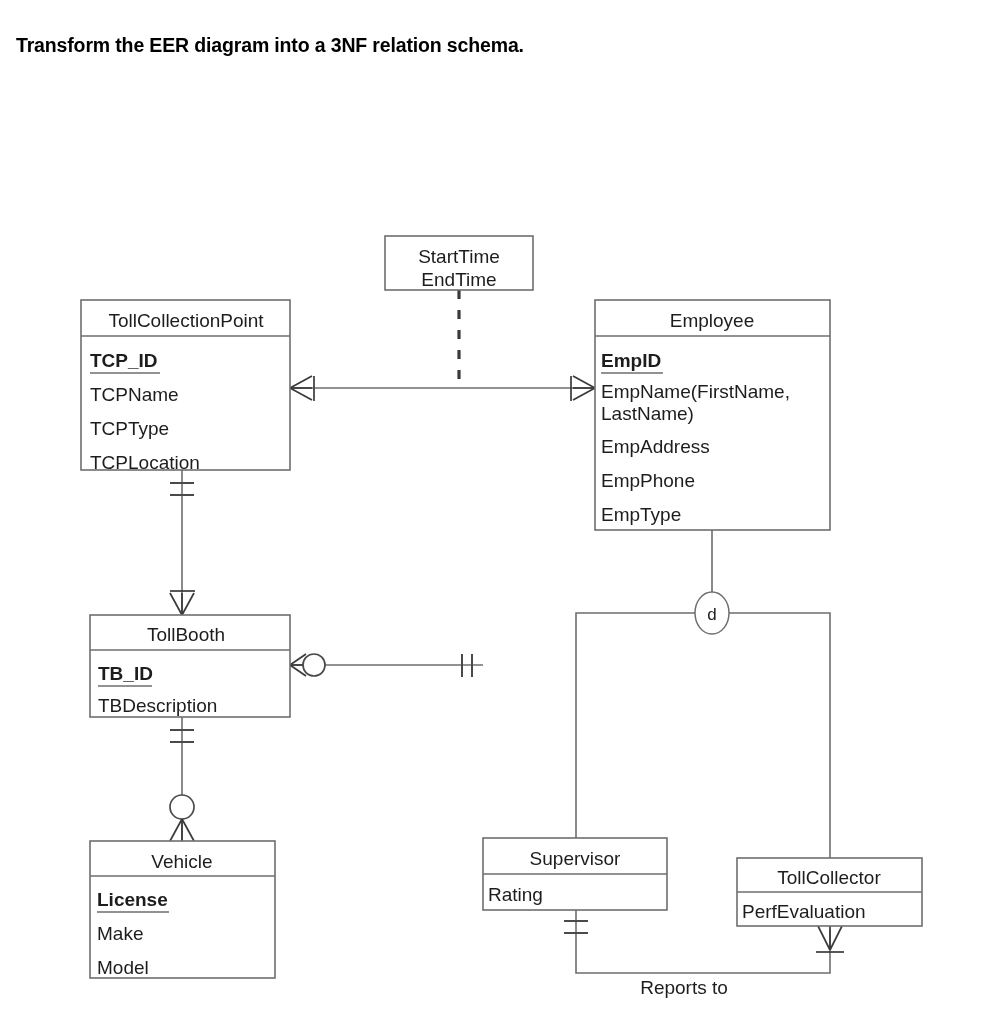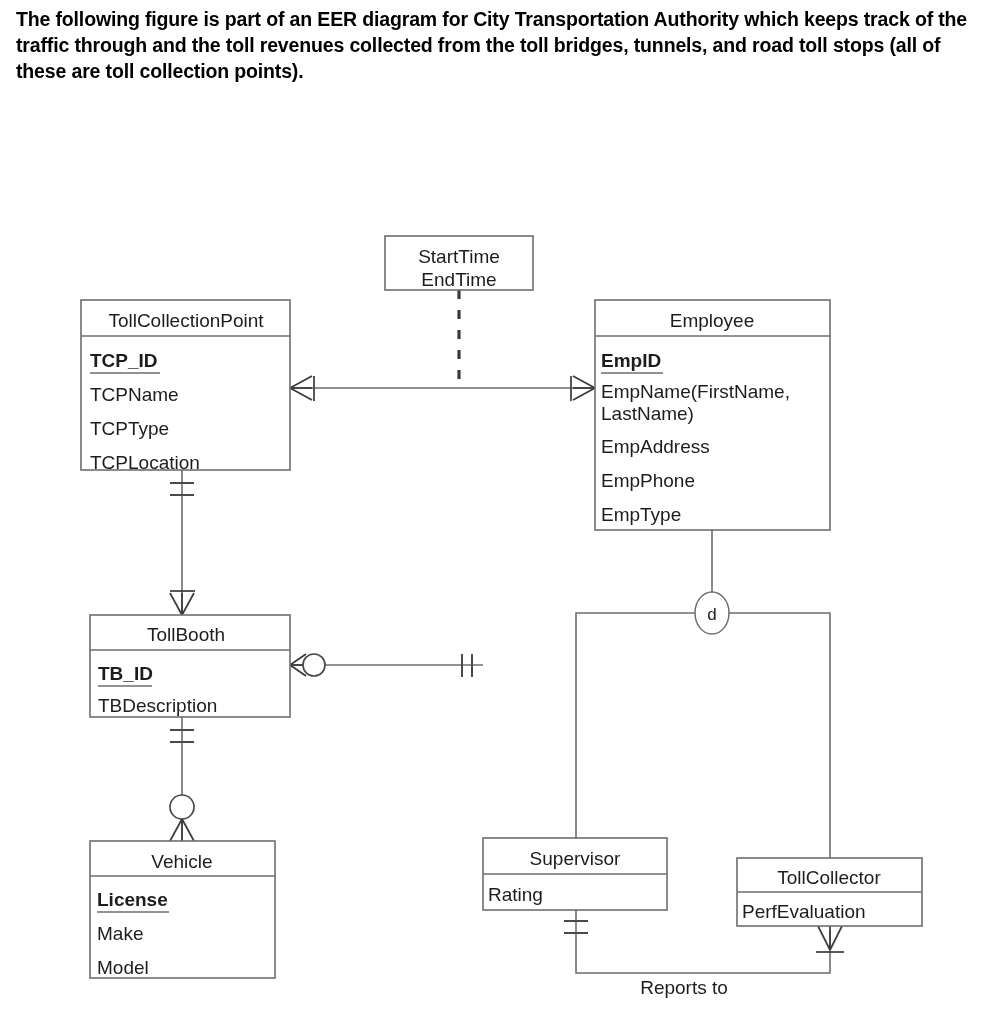--- a/index.html
+++ b/index.html
@@ -54,22 +54,22 @@
   .t-title { font-size: 19px; text-anchor: middle; }
   .t-attr  { font-size: 19px; text-anchor: start; }
   .t-pk    { font-size: 19px; text-anchor: start; font-weight: bold; }
   .t-label { font-size: 19px; text-anchor: middle; }
   .t-d     { font-size: 17px; text-anchor: middle; }
 </style>
 </head>
 <body>
 
 <div id="prompt">
-  <p>The following figure is part of an EER diagram for City Transportation Authority which keeps track of the traffic through and the toll revenues collected from the toll bridges, tunnels, and road toll stops (all of these are toll collection points).</p>
   <div class="gap"></div>
+  <p>Transform the EER diagram into a 3NF relation schema.</p>
 </div>
 
 <div id="diagram">
 <svg width="992" height="834" viewBox="0 0 992 834" xmlns="http://www.w3.org/2000/svg">
 
   <g>
     <line class="conn" x1="290" y1="198" x2="595" y2="198"></line>
 
     <g class="marker">
       <line x1="290" y1="198" x2="312" y2="186"></line>

